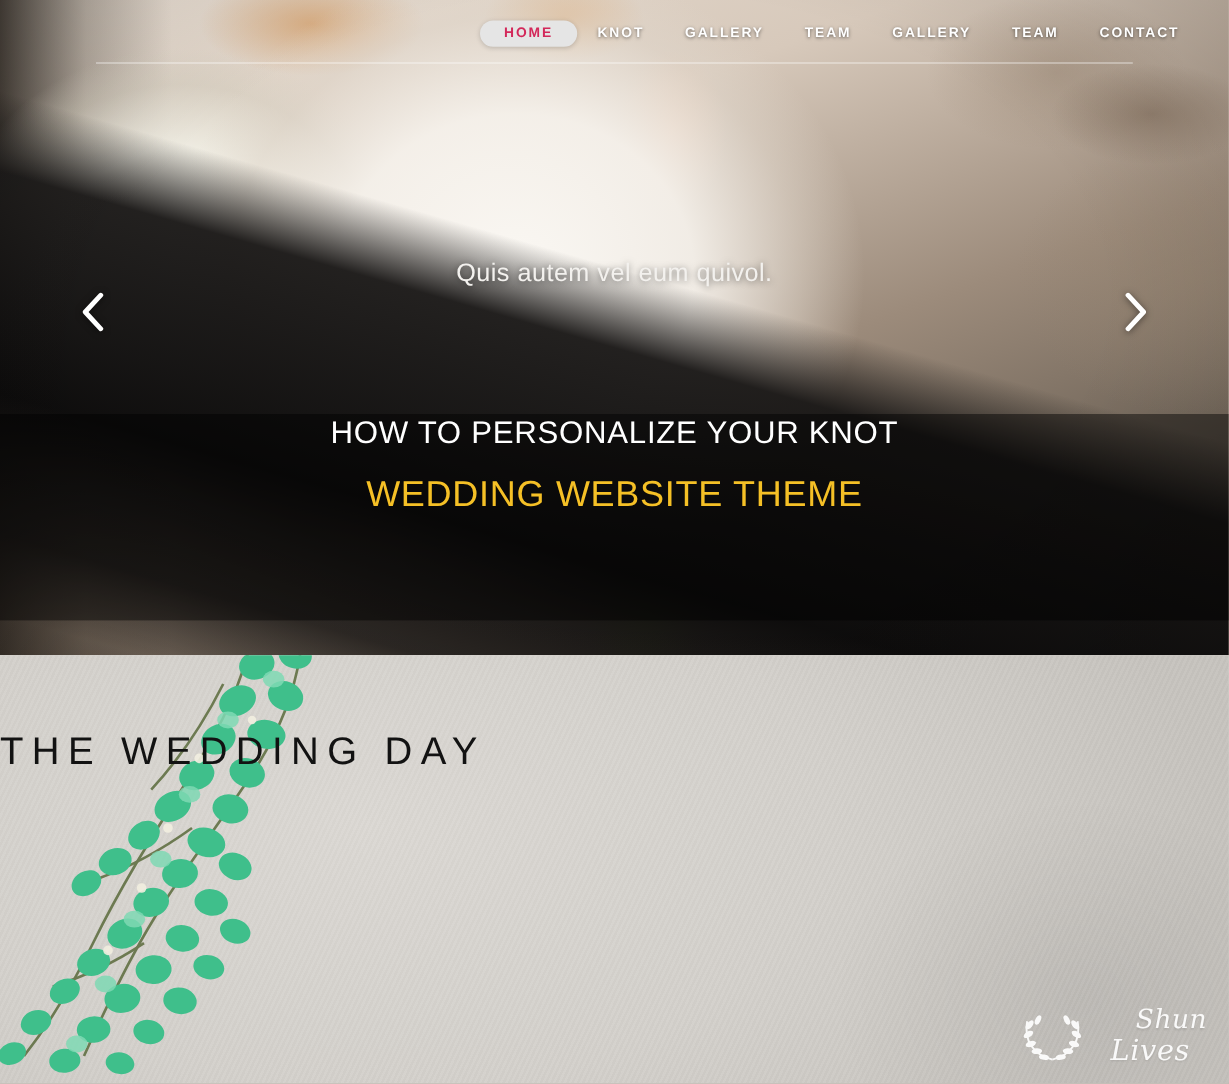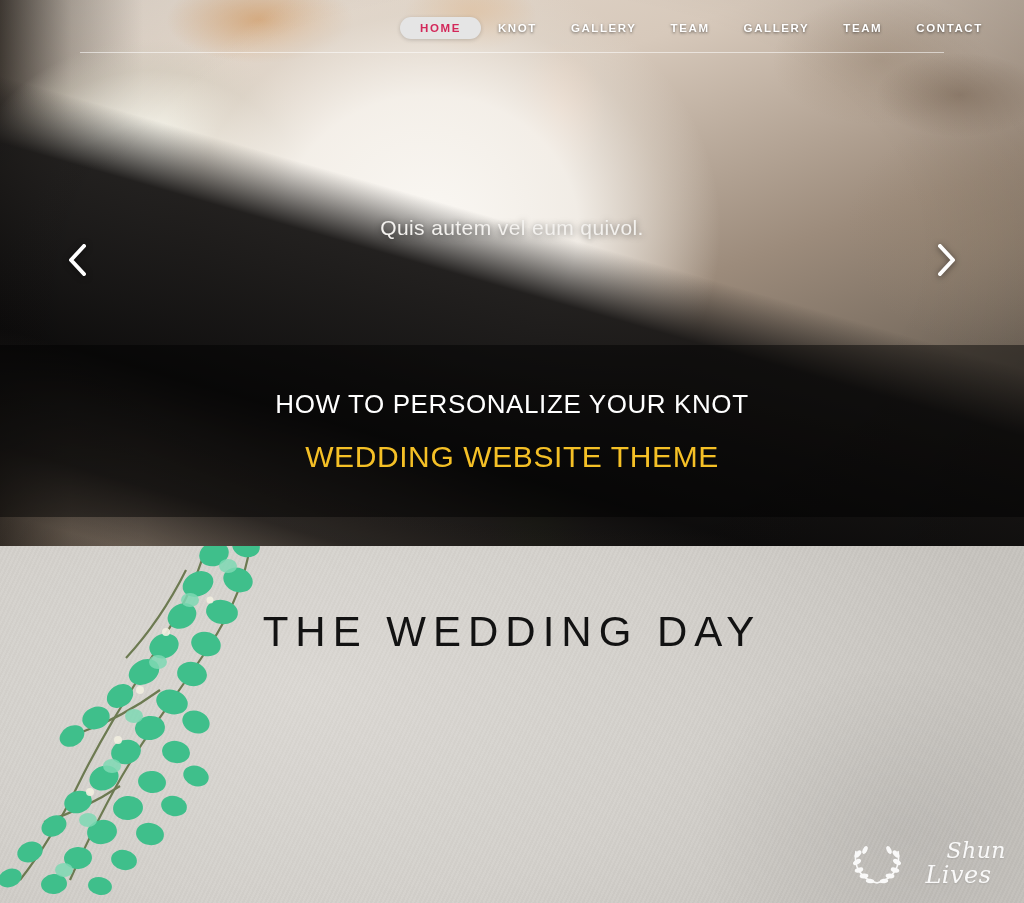--- a/index.html
+++ b/index.html
@@ -112,21 +112,21 @@
     display:flex; align-items:center; justify-content:center;
   }
   .arrow.left{ left:55px; }
   .arrow.right{ left:925px; }
   .arrow svg{ filter:drop-shadow(0 1px 3px rgba(0,0,0,.5)); }
 
   
   .overlay-band{
     position:absolute; left:0; top:345px; width:1024px; height:172px; z-index:32;
     background:rgba(0,0,0,.46);
-    display:flex; flex-direction:column; align-items:center; justify-content:center;
+    display:flex; flex-direction:column; align-items:center; justify-content:flex-start;
   }
   .overlay-line1{
     font-size:26px; color:#ffffff; letter-spacing:.6px;
     font-weight:400; text-align:center; white-space:nowrap;
   }
   .overlay-line2{
     margin-top:20px;
     font-size:30px; color:#f5c026; letter-spacing:.6px;
     font-weight:400; text-align:center; white-space:nowrap;
   }
@@ -143,22 +143,22 @@
     position:absolute; inset:0;
     background:
       repeating-linear-gradient(115deg, rgba(255,255,255,.035) 0 2px, rgba(0,0,0,.015) 2px 4px),
       radial-gradient(ellipse 300px 240px at 88% 80%, rgba(0,0,0,.06), transparent 70%);
   }
 
   
   .vine{ position:absolute; left:0; top:-6px; width:420px; height:370px; z-index:3; }
 
   .section-title{
-    position:absolute; left:0; top:608px; width:1024px; text-align:center; z-index:6;
-    font-size:42px; font-weight:400; letter-spacing:7px; color:#121212;
+    position:absolute; left:0; top:608px; width:1024px; text-align:left; z-index:6;
+    font-size:32px; font-weight:400; letter-spacing:7px; color:#121212;
   }
 
   
   .watermark{
     position:absolute; right:18px; bottom:16px; z-index:20;
     display:flex; align-items:center; gap:8px; opacity:.92;
   }
   .wm-text{
     font-family:"DejaVu Serif", serif; font-style:italic;
     color:#ffffff; line-height:1.02; text-align:left;

